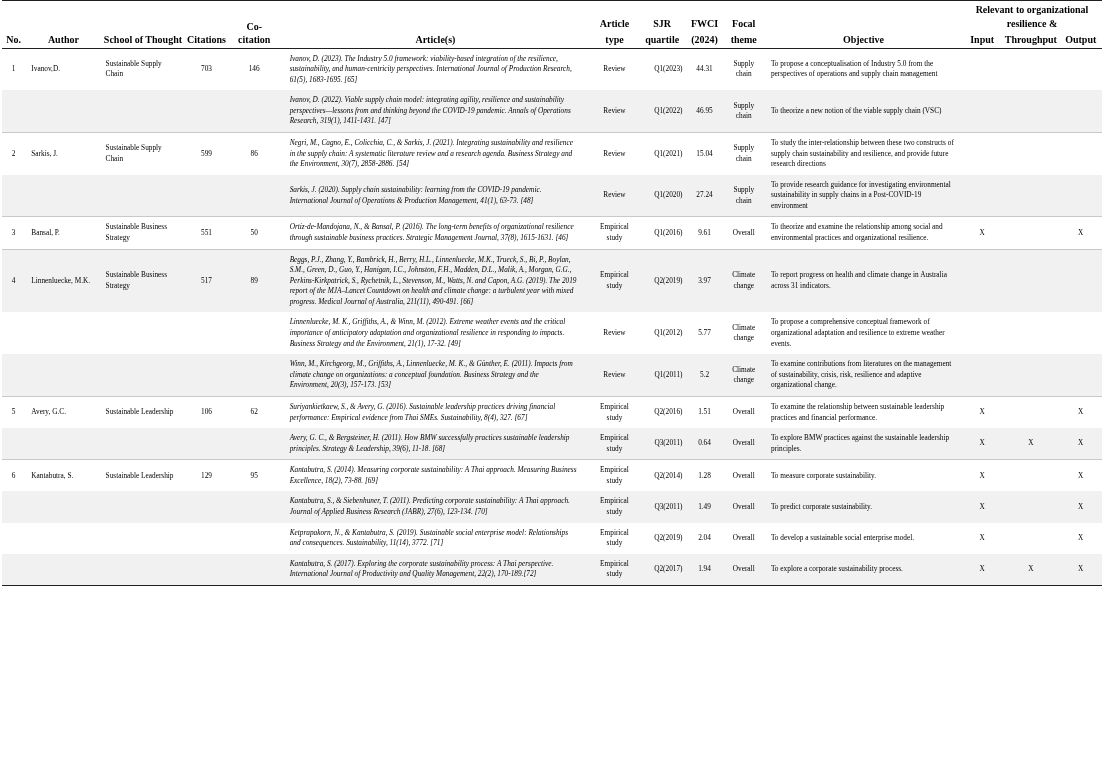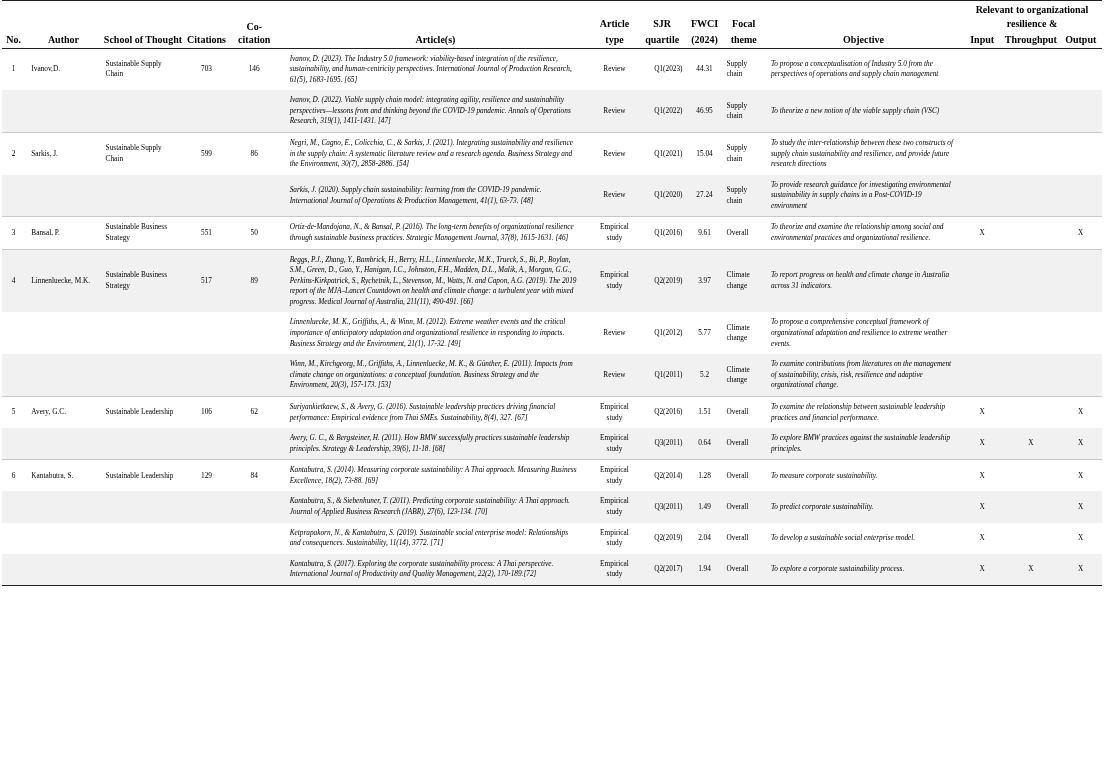--- a/index.html
+++ b/index.html
@@ -70,22 +70,22 @@
   }
   .c-no { text-align: center; width: 22px; }
   .c-author { text-align: left; width: 72px; padding-left: 6px; }
   .c-school { text-align: left; width: 78px; }
   .c-cit { text-align: center; width: 42px; }
   .c-cocit { text-align: center; width: 48px; }
   .c-article { text-align: left; width: 294px; padding-left: 10px; padding-right: 12px; font-style: italic; }
   .c-type { text-align: center; width: 44px; }
   .c-sjr { text-align: right; width: 46px; }
   .c-fwci { text-align: center; width: 34px; }
-  .c-theme { text-align: left; width: 40px; }
-  .c-obj { text-align: left; width: 186px; padding-left: 6px; padding-right: 8px; font-style: italic; }
+  .c-theme { text-align: center; width: 40px; }
+  .c-obj { text-align: left; width: 186px; padding-left: 6px; padding-right: 8px; }
   .c-in { text-align: center; width: 38px; }
   .c-thr { text-align: center; width: 54px; }
   .c-out { text-align: center; width: 40px; }
 
   .grouphead-rule td {
     border-top: 0.7px solid #c9c9c9;
   }
   .tbl-bottom td {
     border-bottom: 1.4px solid #202020;
   }
@@ -299,21 +299,21 @@
           <td class="c-obj">To explore BMW practices against the sustainable leadership principles.</td>
           <td class="c-in">X</td>
           <td class="c-thr">X</td>
           <td class="c-out">X</td>
         </tr>
         <tr class="grouphead-rule">
           <td class="c-no">6</td>
           <td class="c-author">Kantabutra, S.</td>
           <td class="c-school">Sustainable Leadership</td>
           <td class="c-cit">129</td>
-          <td class="c-cocit">84</td>
+          <td class="c-cocit">95</td>
           <td class="c-article">Kantabutra, S. (2014). Measuring corporate sustainability: A Thai approach. Measuring Business Excellence, 18(2), 73-88. [69]</td>
           <td class="c-type">Empirical study</td>
           <td class="c-sjr">Q2(2014)</td>
           <td class="c-fwci">1.28</td>
           <td class="c-theme">Overall</td>
           <td class="c-obj">To measure corporate sustainability.</td>
           <td class="c-in">X</td>
           <td class="c-thr"></td>
           <td class="c-out">X</td>
         </tr>

